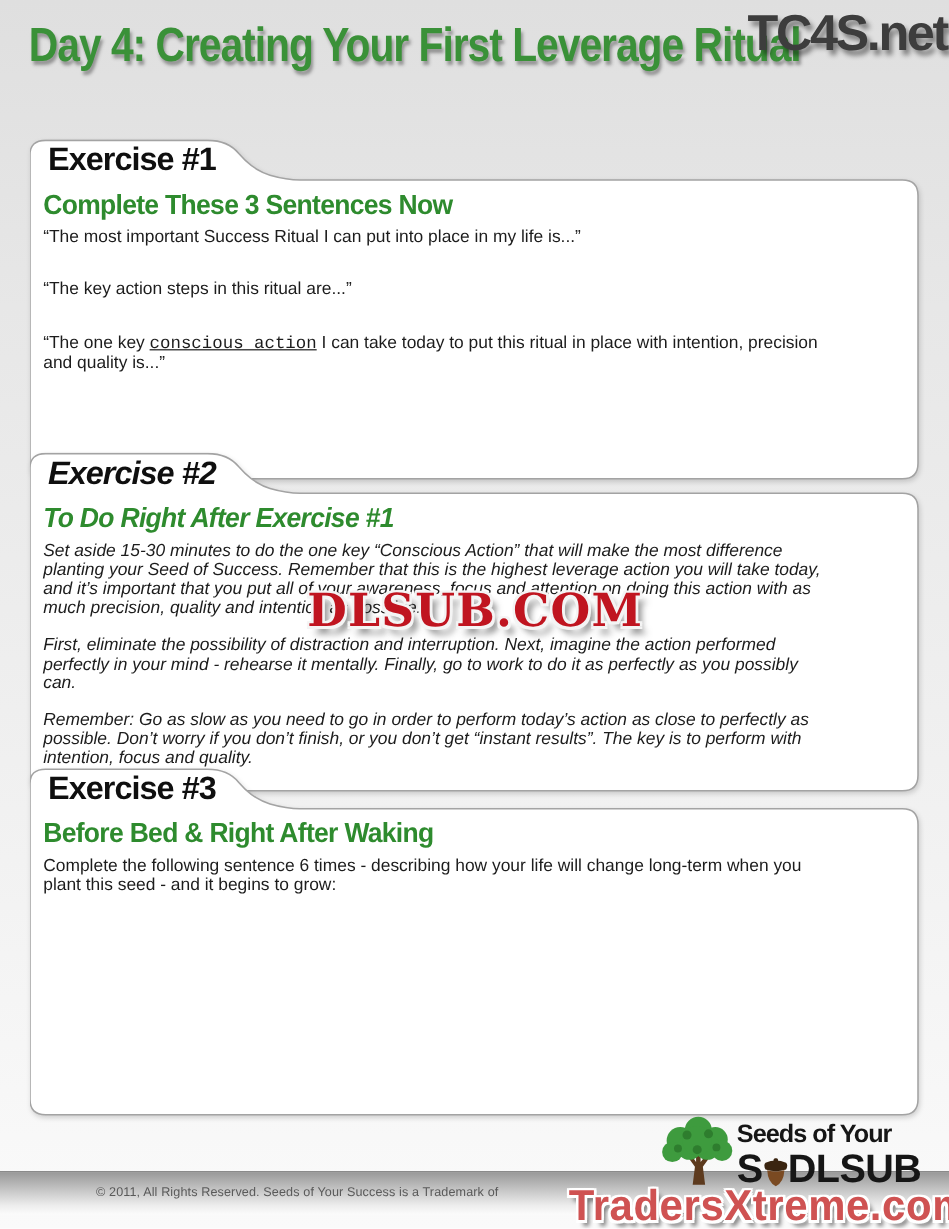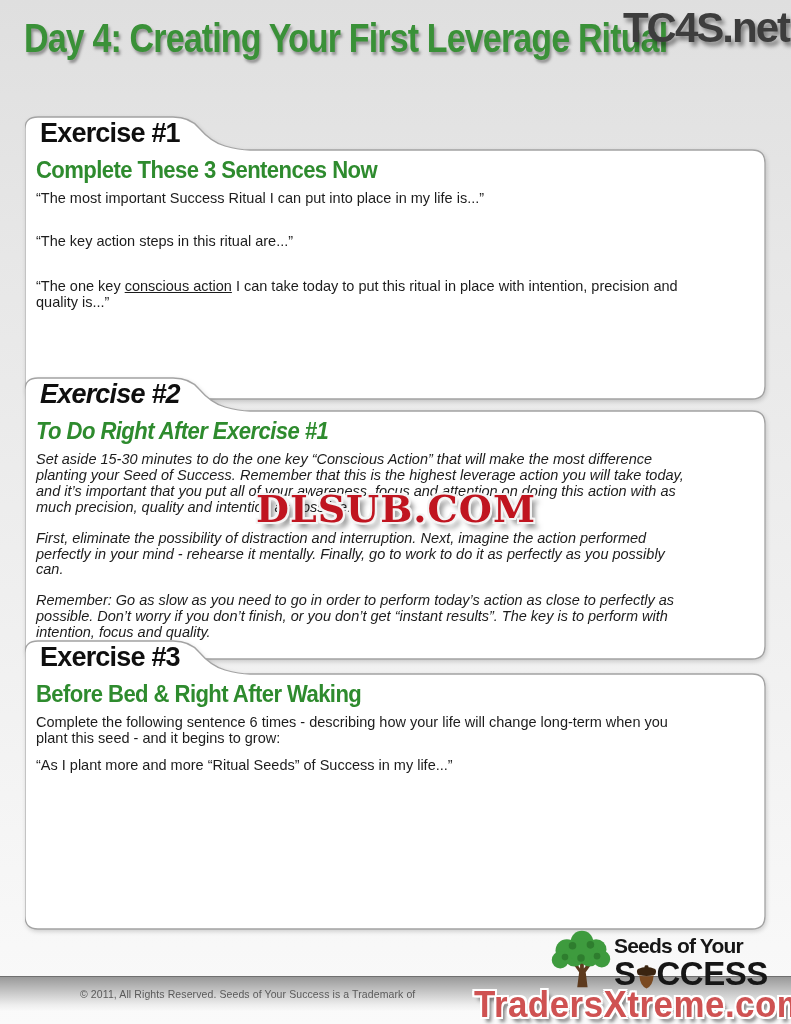--- a/index.html
+++ b/index.html
@@ -35,21 +35,21 @@
   .subtitle {
     font-size:23px; font-weight:bold; color:#2e8b2e; letter-spacing:-.6px;
     transform:scaleX(.96); transform-origin:left; white-space:nowrap; margin-bottom:7px;
   }
   .body-text { font-size:14.5px; line-height:15.9px; color:#1c1c1c; max-width:652px; }
   .mt-a { margin-top:2px; }
   .mt-b { margin-top:27px; }
   .mt-c { margin-top:29px; }
   .para { margin-bottom:15px; }
   .mt-q { margin-top:11px; }
-  .u { text-decoration:underline; }
+  .u { text-decoration:underline;font-family:Liberation Mono, monospace; }
   
   .wm-mid {
     position:absolute; left:256px; top:486px; z-index:40;
     font-family:"DejaVu Serif", serif; font-size:38px; font-weight:bold; letter-spacing:1px;
     color:#c01520; white-space:nowrap;
     text-shadow:
       -2px -2px 0 #f4f4f4, 2px -2px 0 #f4f4f4, -2px 2px 0 #f4f4f4, 2px 2px 0 #f4f4f4,
       0 -2px 0 #f4f4f4, 0 2px 0 #f4f4f4, -2px 0 0 #f4f4f4, 2px 0 0 #f4f4f4,
       5px 6px 5px rgba(60,60,60,.55);
   }
@@ -115,21 +115,20 @@
   </div>
 
   <div class="card card-3">
     <svg class="card-shape" width="741" height="290" viewBox="0 0 741 290">
       <path d="M 0 276 V 13 Q 0 1 13 1 H 148 Q 165 1 174 12 Q 186 26 200 30 Q 214 34 225 34 H 727 Q 740 34 740 47 V 276 Q 740 289 727 289 H 13 Q 0 289 0 276 Z" fill="#ffffff" stroke="#a3a3a3" stroke-width="1.3"></path>
     </svg>
     <div class="tab-label">Exercise #3</div>
     <div class="content">
       <div class="subtitle">Before Bed &amp; Right After Waking</div>
       <div class="body-text">Complete the following sentence 6 times - describing how your life will change long-term when you plant this seed - and it begins to grow:</div>
-      <div class="body-text mt-q">“As I plant more and more “Ritual Seeds” of Success in my life...”</div>
     </div>
   </div>
 
   <div class="wm-mid">DLSUB.COM</div>
 
   <div class="logo">
     <svg class="logo-tree" width="66" height="62" viewBox="0 0 70 62">
       <path d="M31 61 L33 45 L25 34 L28 32 L34 41 L34 26 L38 26 L38 41 L45 32 L48 34 L40 45 L42 61 Z" fill="#5d3a1e"></path>
       <circle cx="20" cy="22" r="12" fill="#3e9b3e"></circle>
       <circle cx="36" cy="13" r="12" fill="#3e9b3e"></circle>
@@ -147,21 +146,21 @@
     </svg>
     <div class="logo-text">
       <div class="logo-line1">Seeds of Your</div>
       <div class="logo-line2">
           <span>S</span>
           <svg class="acorn" width="21" height="27" viewBox="0 0 22 28">
             <rect x="9" y="0" width="4" height="4" rx="1.5" fill="#3a2410"></rect>
             <path d="M2 4 Q11 0 20 4 Q22 6 20 10 Q11 13 2 10 Q0 6 2 4 Z" fill="#3a2410"></path>
             <path d="M3.5 10.5 Q4 21 11 24.5 Q18 21 18.5 10.5 Q11 13 3.5 10.5 Z" fill="#7a4a22"></path>
           </svg>
-          <span>CCESS</span>
+          <span>DLSUB</span>
         </div>
     </div>
   </div>
 
   <div class="footer-bar">
     <div class="copyright">© 2011, All Rights Reserved. Seeds of Your Success is a Trademark of</div>
   </div>
 
   <div class="wm-bottom">TradersXtreme.com</div>
 

